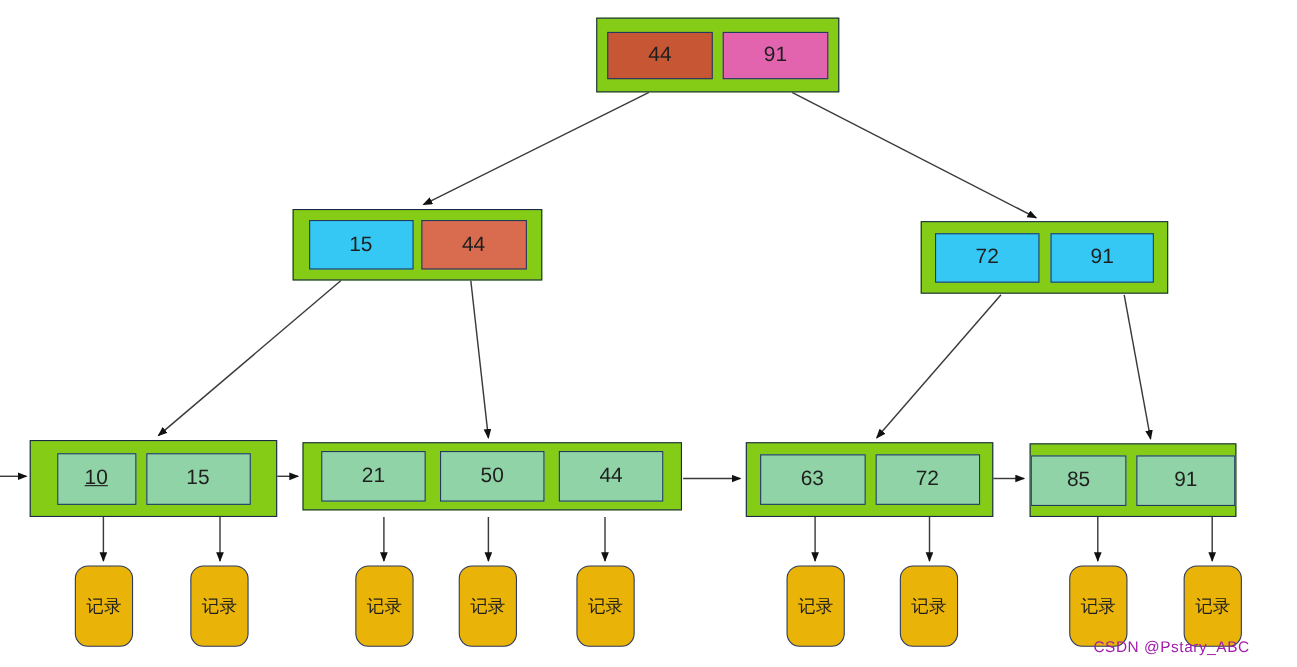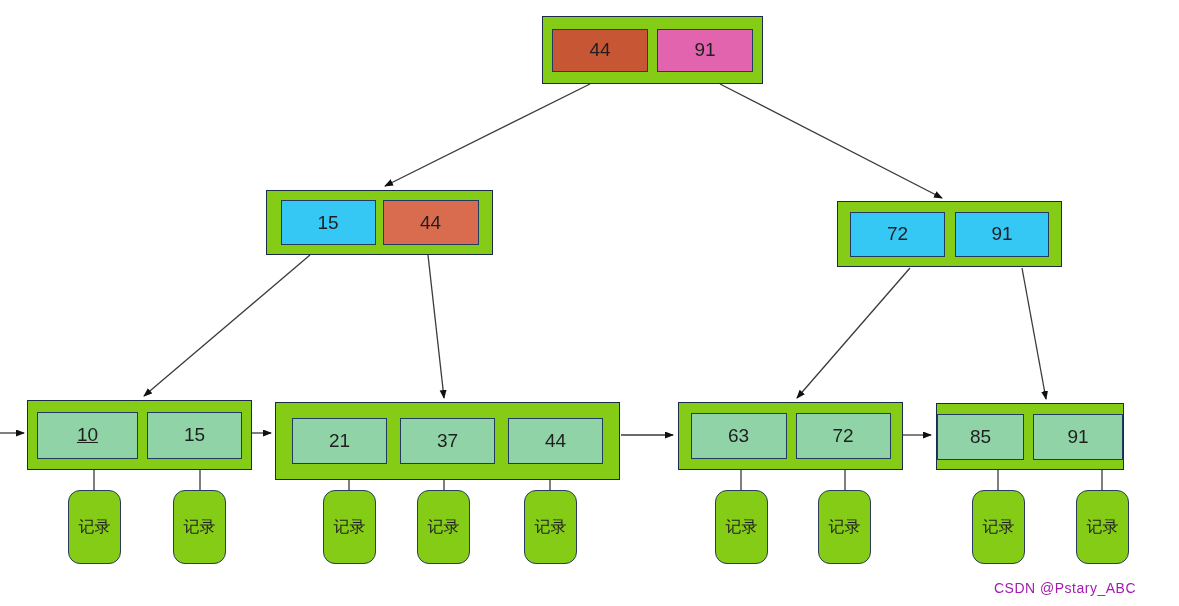--- a/index.html
+++ b/index.html
@@ -19,22 +19,22 @@
     border:1.5px solid #203a60; box-sizing:border-box;
     display:flex; align-items:center; justify-content:center;
     font-size:19px; color:#1f1f1f;
   }
   .c-orange-dark { background:#c75634; }
   .c-orange      { background:#d96c4f; }
   .c-pink        { background:#e263ae; }
   .c-cyan        { background:#35c8f5; }
   .c-green       { background:#8fd3a6; }
   .record {
-    position:absolute; width:53px; height:74px; top:490px;
-    background:#84cc16; border:1.5px solid #2b3a5e; border-radius:12px;
+    position:absolute; width:53px; height:74px; top:514px;
+    background:#eab308; border:1.5px solid #2b3a5e; border-radius:12px;
     box-sizing:border-box;
     display:flex; align-items:center; justify-content:center;
     font-size:16px; color:#1f1f1f;
   }
   .watermark {
     position:absolute; left:994px; top:580px;
     font-size:14px; color:#a21caf; letter-spacing:0.5px;
     white-space:nowrap;
   }
 </style>
@@ -83,27 +83,27 @@
     <div class="cell c-cyan" style="width:95px;height:45px;">15</div>
     <div class="cell c-orange" style="width:96px;height:45px;">44</div>
   </div>
 
   <div class="node" style="left:837px;top:201px;width:225px;height:66px;gap:10px;">
     <div class="cell c-cyan" style="width:95px;height:45px;">72</div>
     <div class="cell c-cyan" style="width:94px;height:45px;">91</div>
   </div>
 
   <div class="node" style="left:27px;top:400px;width:225px;height:70px;gap:9px;">
-    <div class="cell c-green" style="width:101px;height:47px;text-decoration:underline;">10</div>
+    <div class="cell c-green" style="width:72px;height:47px;text-decoration:underline;">10</div>
     <div class="cell c-green" style="width:95px;height:47px;">15</div>
   </div>
 
-  <div class="node" style="left:275px;top:402px;width:345px;height:78px;gap:13px;">
+  <div class="node" style="left:275px;top:402px;width:345px;height:62px;gap:13px;">
     <div class="cell c-green" style="width:95px;height:46px;">21</div>
-    <div class="cell c-green" style="width:95px;height:46px;">37</div>
+    <div class="cell c-green" style="width:95px;height:46px;">50</div>
     <div class="cell c-green" style="width:95px;height:46px;">44</div>
   </div>
 
   <div class="node" style="left:678px;top:402px;width:225px;height:68px;gap:9px;">
     <div class="cell c-green" style="width:96px;height:46px;">63</div>
     <div class="cell c-green" style="width:95px;height:46px;">72</div>
   </div>
 
   <div class="node" style="left:936px;top:403px;width:188px;height:67px;gap:9px;">
     <div class="cell c-green" style="width:93px;height:46px;">85</div>

